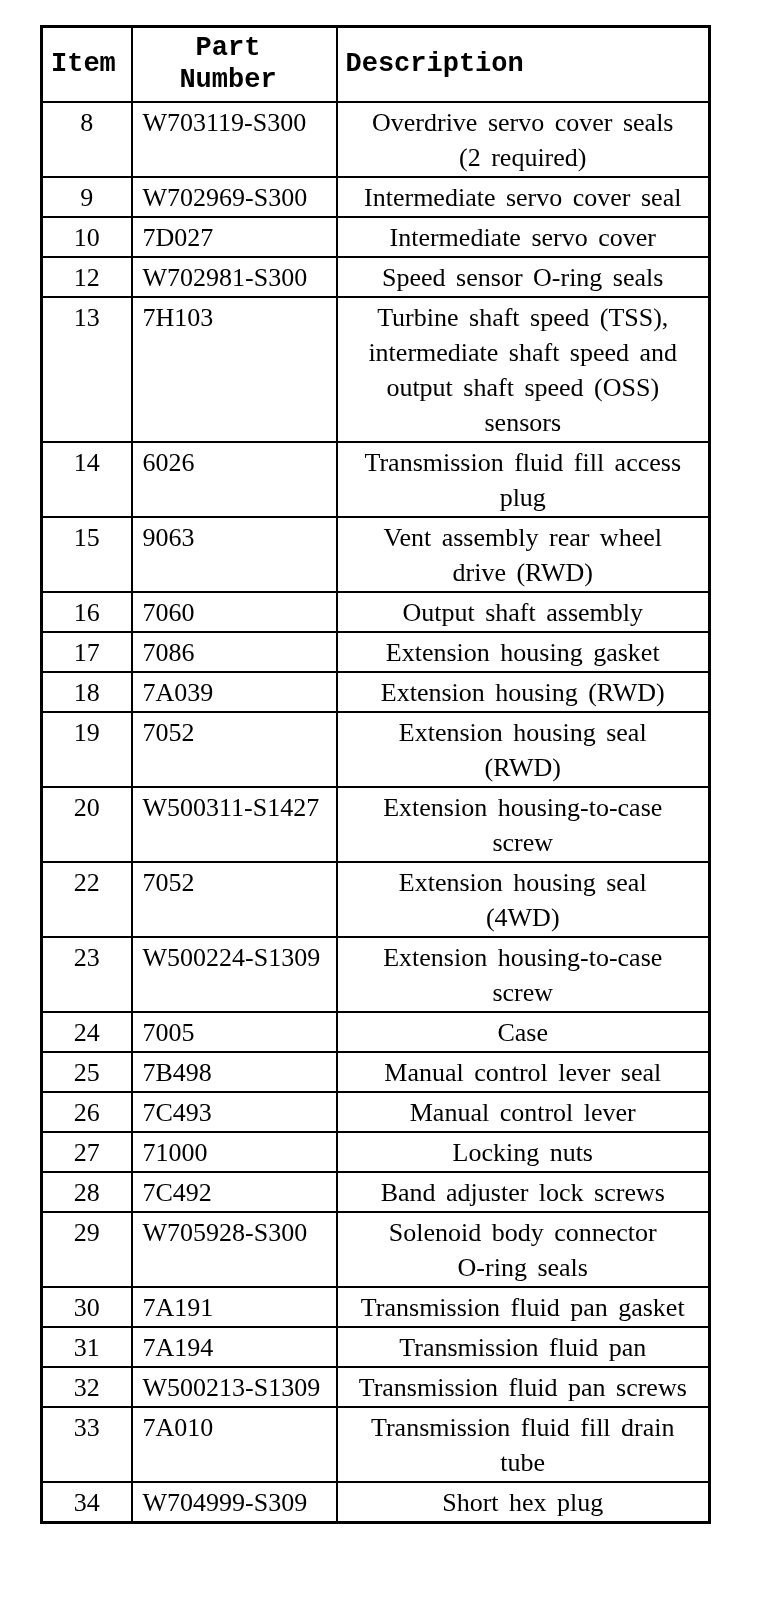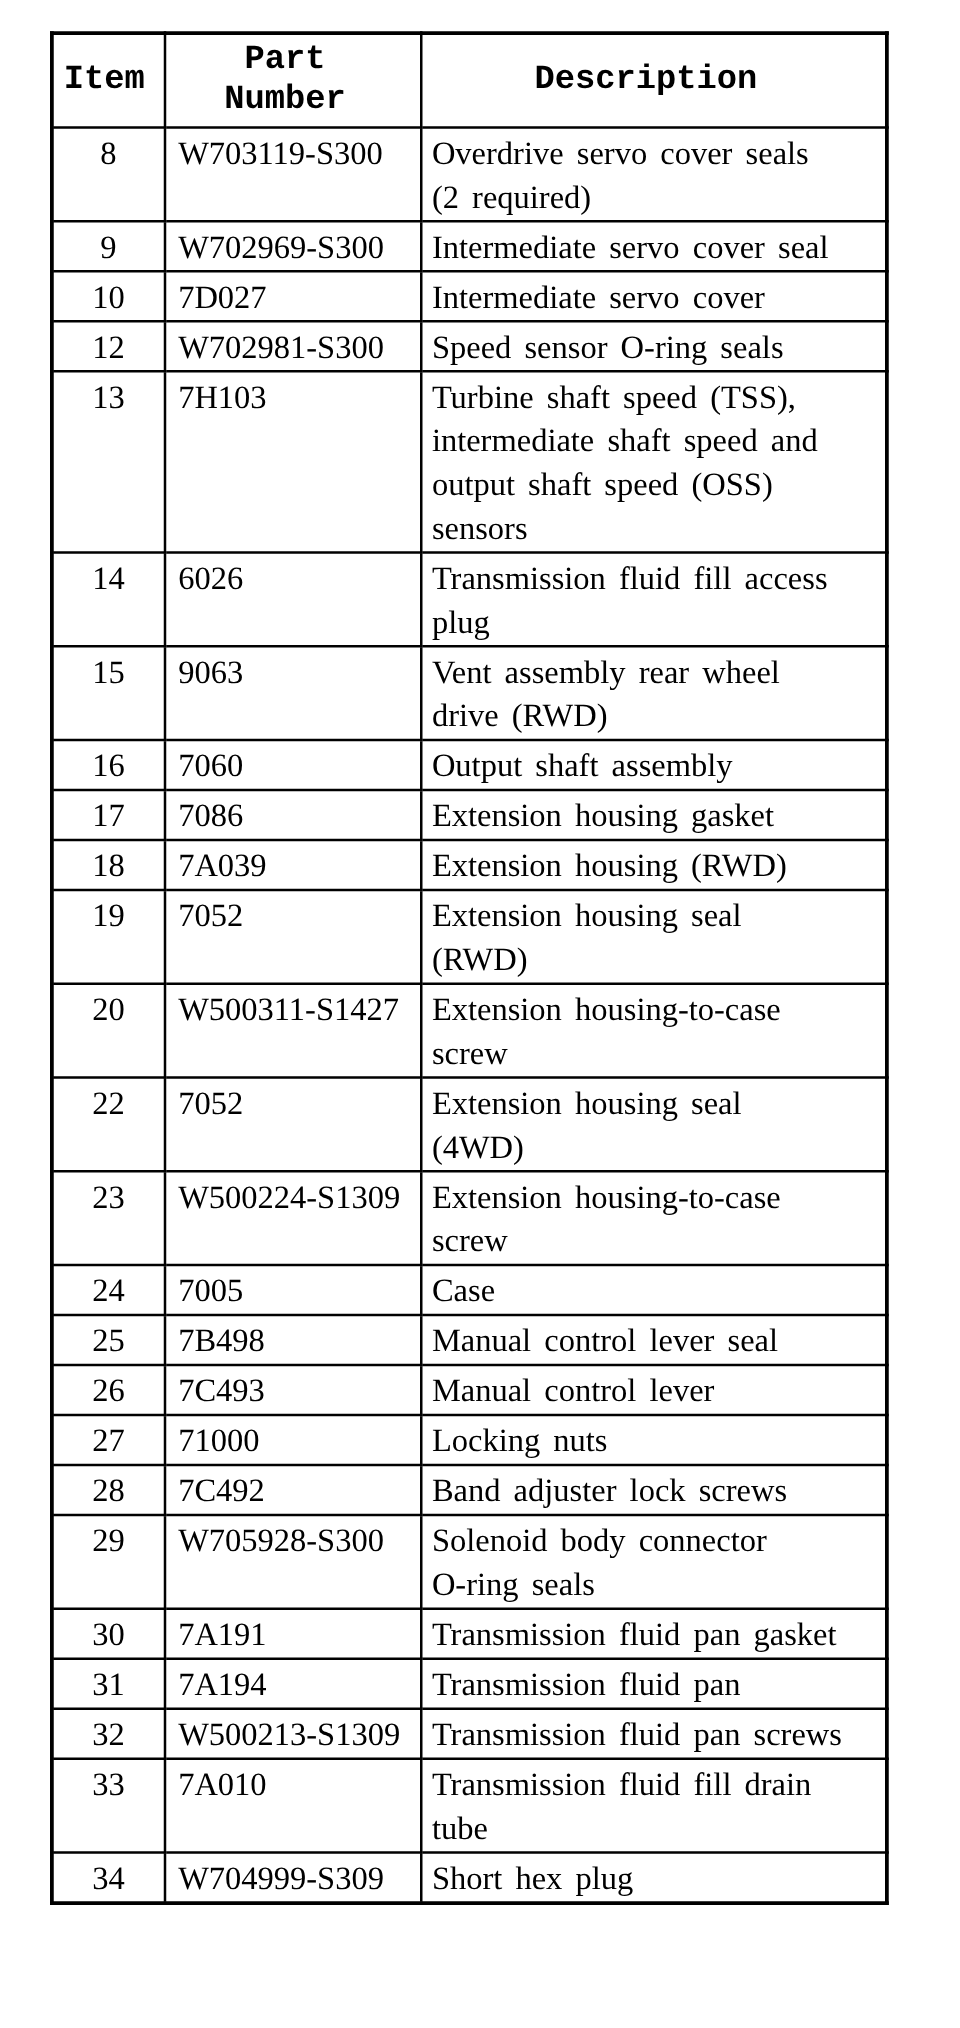--- a/index.html
+++ b/index.html
@@ -33,21 +33,21 @@
   table.parts-table th {
     font-family: Liberation Mono, monospace;
     font-weight: bold;
     font-size: 27px;
     line-height: 32px;
     padding: 4px 20px 5px 8px;
     text-align: center;
     vertical-align: middle;
   }
   table.parts-table th.col-desc {
-    text-align: center;
+    text-align: left;
   }
   table.parts-table td {
     font-family: "Liberation Serif", "DejaVu Serif", serif;
     font-size: 26px;
     line-height: 35px;
     vertical-align: top;
     padding: 2px 8px 1px 8px;
     word-spacing: 4px;
   }
   table.parts-table td.col-item {
@@ -55,21 +55,21 @@
     word-spacing: normal;
   }
   table.parts-table td.col-part {
     text-align: left;
     word-spacing: normal;
     white-space: nowrap;
     padding-left: 10px;
     margin-top: 12px;
   }
   table.parts-table td.col-desc {
-    text-align: left;
+    text-align: center;
     white-space: pre-line;
   }
   col.c-item { width: 90px; }
   col.c-part { width: 205px; }
   col.c-desc { width: 373px; }
 </style>
 </head>
 <body>
 
 <div class="table-wrap">

